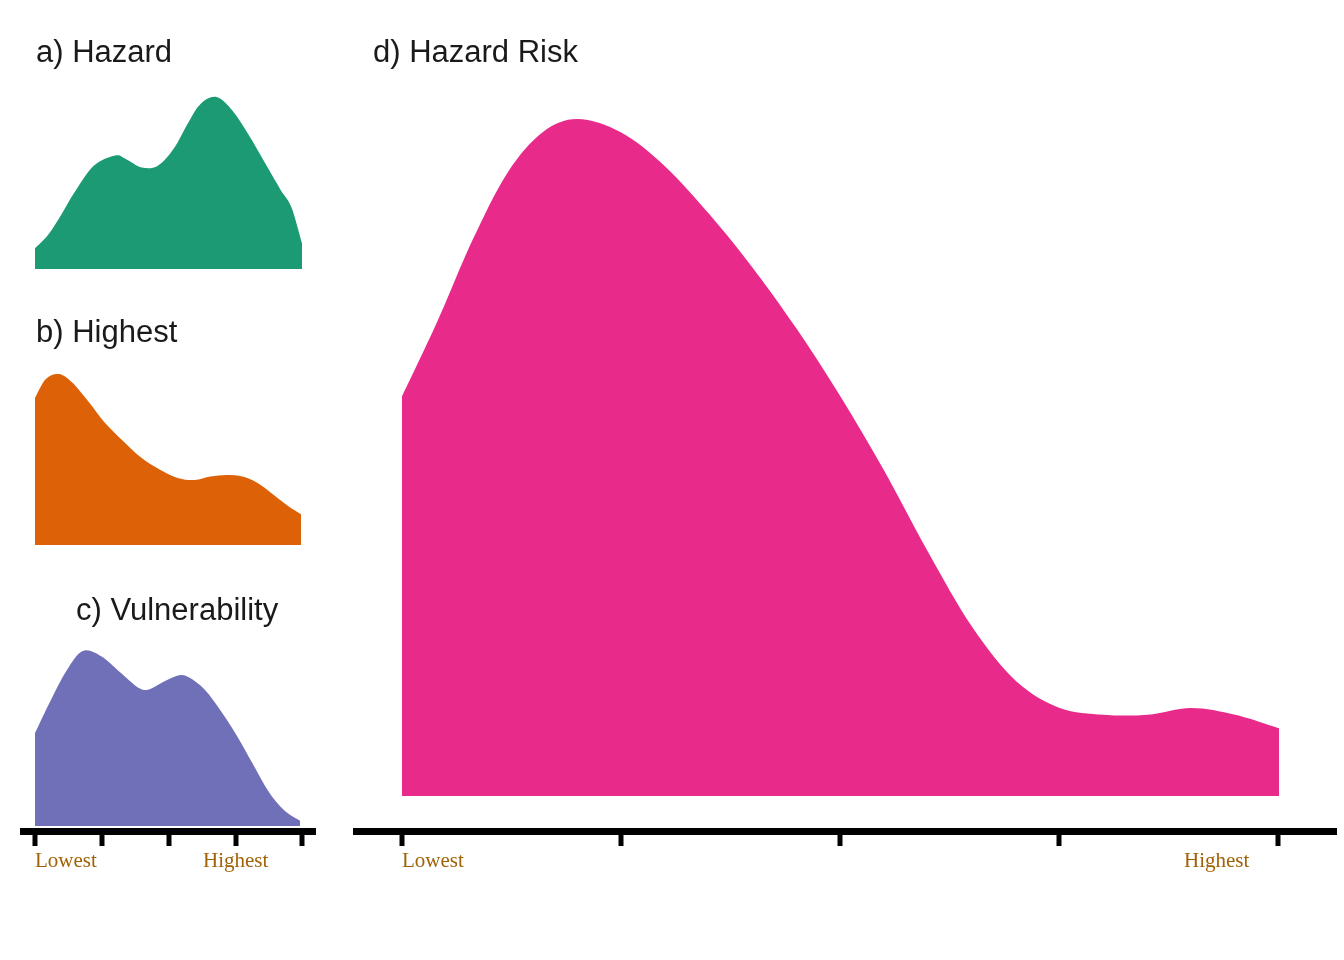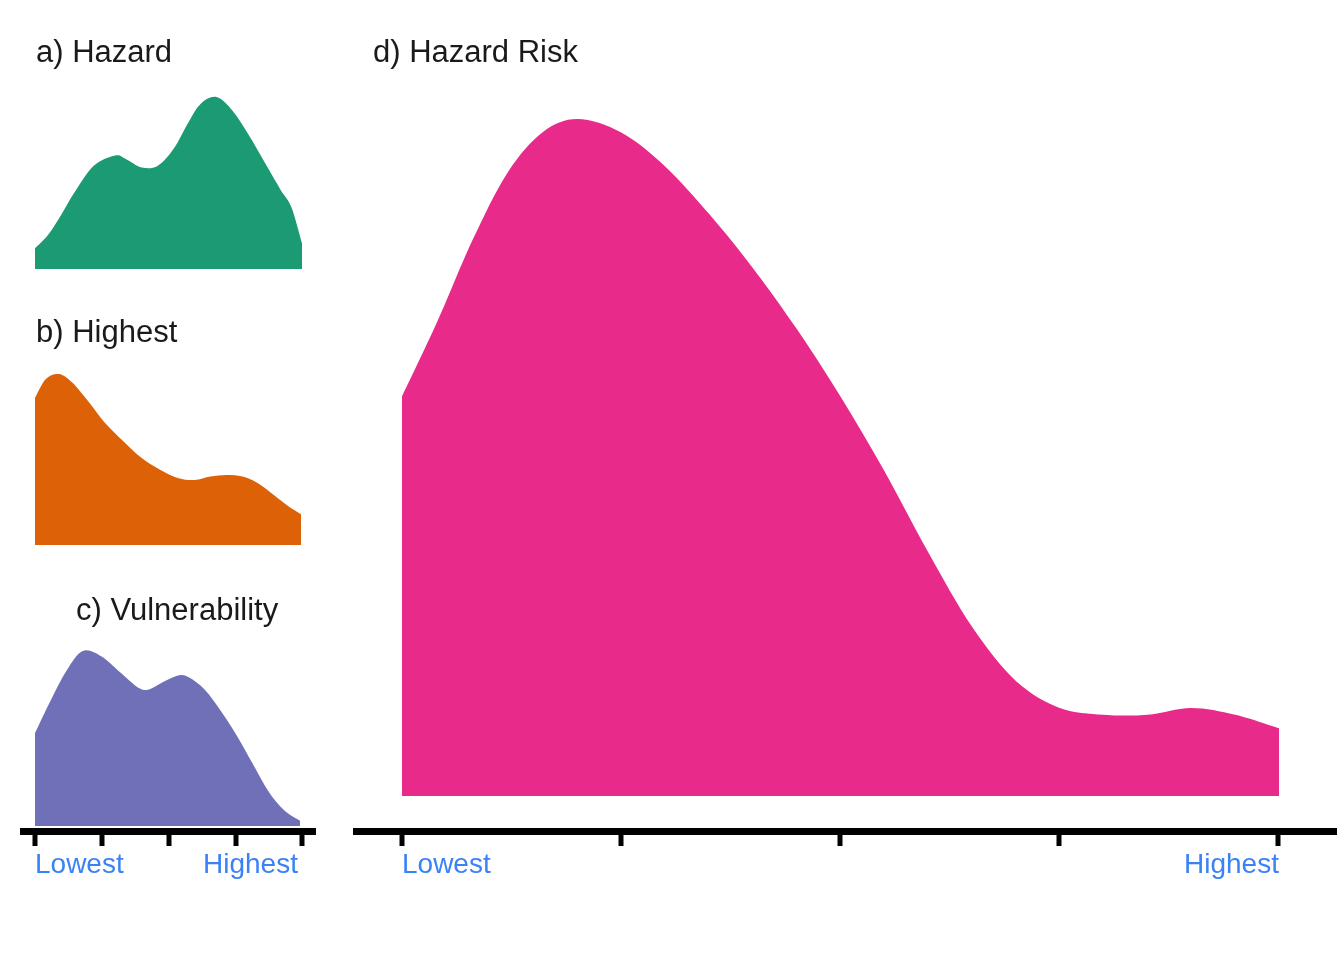--- a/index.html
+++ b/index.html
@@ -30,24 +30,24 @@
     white-space: nowrap;
     letter-spacing: 0px;
   }
   #title-hazard       { left: 36px;  top: 34px; }
   #title-exposure     { left: 36px;  top: 314px; }
   #title-vulnerability{ left: 36px;  top: 592px; margin-left: 40px; }
   #title-climate-risk { left: 373px; top: 34px; }
 
   .axis-label {
     position: absolute;
-    font-family: Liberation Sans, sans-serif;
-    font-size: 28px;
+    font-family: Liberation Serif, serif;
+    font-size: 21px;
     font-weight: 400;
-    color: #3b82f6;
+    color: #a16207;
     white-space: nowrap;
   }
   #label-left-lowest   { left: 35px;  top: 848px; }
   #label-left-highest  { left: 203px; top: 848px; }
   #label-right-lowest  { left: 402px; top: 848px; }
   #label-right-highest { left: 1184px;top: 848px; }
 
   svg.plot {
     position: absolute;
     left: 0;

